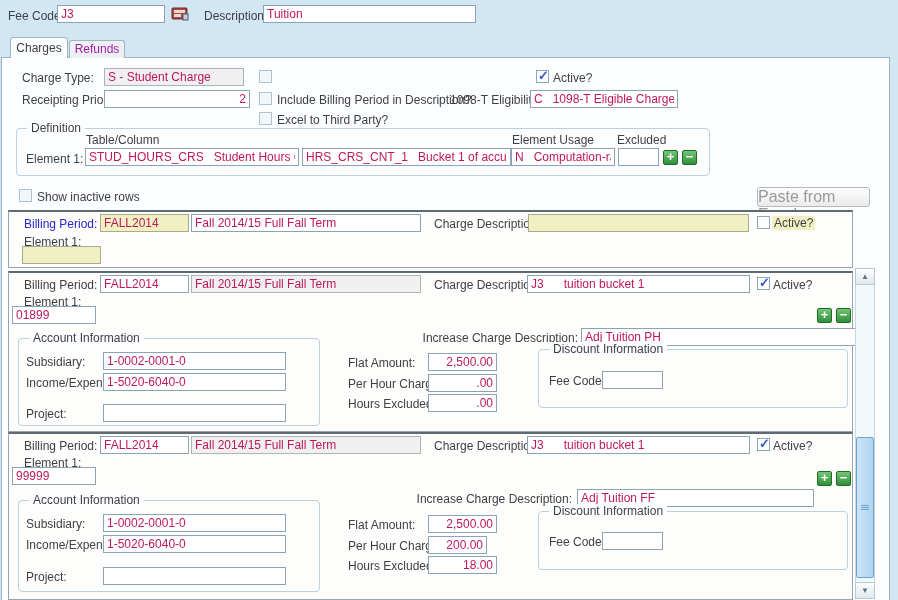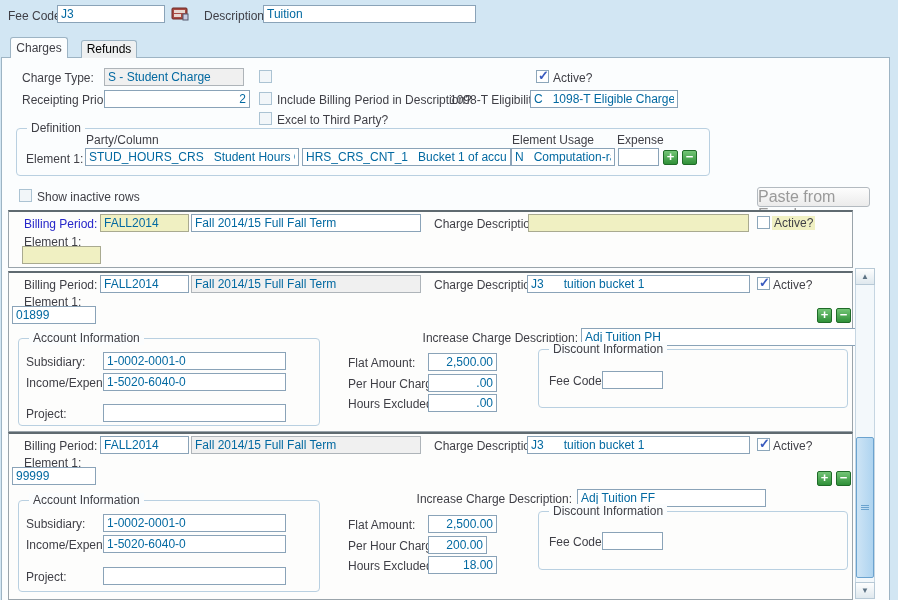--- a/index.html
+++ b/index.html
@@ -7,29 +7,29 @@
   body { font-family:"Liberation Sans", sans-serif; background:#d2e6f3; }
   #screen { position:relative; width:898px; height:600px; overflow:hidden; }
 
   .panel { position:absolute; left:1px; top:57px; width:889px; height:544px;
            background:#fbfdfe; border:1px solid #9db4c4; }
 
   .tab { position:absolute; font-size:12px; color:#3f3f46; text-align:center;
          border:1px solid #9db4c4; border-bottom:none;
          border-radius:3px 3px 0 0; z-index:3; }
   .tab.active { background:#fbfdfe; left:10px; top:37px; width:58px; height:21px; line-height:20px; }
-  .tab.inactive { background:#eef0f1; left:69px; top:40px; width:56px; height:18px; line-height:17px; color:#000000;margin-left:12px; }
+  .tab.inactive { background:#eef0f1; left:69px; top:40px; width:56px; height:18px; line-height:17px; color:#a21caf; }
 
   .lbl { position:absolute; font-size:12px; color:#3f3f46; white-space:nowrap; }
   .lbl.blue { color:#2626c9; }
   .lbl.right { text-align:right; }
   .lbl.hl { background:#f0f0c2; padding:0 2px; }
 
   input.fld { position:absolute; height:18px; border:1px solid #8aa3b8; background:#fff;
-              font:12px "Liberation Sans", sans-serif; color:#0369a1; padding:0 3px; }
+              font:12px "Liberation Sans", sans-serif; color:#be185d; padding:0 3px; }
   input.fld.ro { background:#f0f0f0; border-color:#aeb4b9; }
   input.fld.yellow { background:#f0f0c2; border-color:#a9aa90; }
   input.fld.num { text-align:right; }
 
   .grp { position:absolute; border:1px solid #b9d0e1; border-radius:4px; background:transparent; }
   .legend { position:absolute; top:-8px; left:10px; background:#fbfdfe; padding:0 4px;
             font-size:12px; color:#3f3f46; white-space:nowrap; }
 
   .cb { position:absolute; width:13px; height:13px; background:#fff; border:1px solid #8ca6ba; }
   .cb.dis { background:#f2f6f9; border-color:#abc3d3; }
@@ -91,27 +91,27 @@
   <span class="lbl" style="left:277px;top:93px">Include Billing Period in Description?</span>
   <span class="lbl" style="left:450px;top:93px">1098-T Eligibility:</span>
   <input class="fld" style="left: 530px; top: 90px; width: 148px;" value="C   1098-T Eligible Charge">
 
   <span class="cb dis" style="left:259px;top:112px"></span>
   <span class="lbl" style="left:277px;top:113px">Excel to Third Party?</span>
 
   <div class="grp" style="left:16px;top:128px;width:694px;height:48px">
     <span class="legend">Definition</span>
   </div>
-  <span class="lbl" style="left:86px;top:133px">Party/Column</span>
+  <span class="lbl" style="left:86px;top:133px">Table/Column</span>
   <span class="lbl" style="left:26px;top:152px">Element 1:</span>
   <input class="fld" style="left: 85px; top: 148px; width: 214px;" value="STUD_HOURS_CRS   Student Hours Courses">
   <input class="fld" style="left: 302px; top: 148px; width: 209px;" value="HRS_CRS_CNT_1   Bucket 1 of accumulated h">
   <span class="lbl" style="left:512px;top:133px">Element Usage</span>
   <input class="fld" style="left: 511px; top: 148px; width: 104px;" value="N   Computation-range =">
-  <span class="lbl" style="left:617px;top:133px">Expense</span>
+  <span class="lbl" style="left:617px;top:133px">Excluded</span>
   <input class="fld" style="left: 618px; top: 148px; width: 41px;" value="">
   <div class="btn-green" style="left:663px;top:150px">+</div>
   <div class="btn-green" style="left:682px;top:150px">−</div>
 
   <span class="cb dis" style="left:19px;top:189px"></span>
   <span class="lbl" style="left:37px;top:190px">Show inactive rows</span>
   <div class="button" style="left:757px;top:187px;width:113px;height:20px;line-height:18px">Paste from Excel</div>
 
   <div class="rowbox" style="top:210px;height:58px"></div>
   <span class="lbl blue" style="left:24px;top:217px">Billing Period:</span>
@@ -168,21 +168,21 @@
   <input class="fld ro" style="left: 191px; top: 436px; width: 230px;" readonly="" value="Fall 2014/15 Full Fall Term">
   <span class="lbl" style="left:434px;top:439px">Charge Description:</span>
   <input class="fld" style="left: 527px; top: 436px; width: 223px;" value="J3      tuition bucket 1">
   <span class="cb checked" style="left:757px;top:438px"></span>
   <span class="lbl" style="left:773px;top:439px">Active?</span>
   <span class="lbl" style="left:24px;top:456px">Element 1:</span>
   <input class="fld" style="left: 12px; top: 467px; width: 84px;" value="99999">
   <div class="btn-green" style="left:817px;top:471px">+</div>
   <div class="btn-green" style="left:836px;top:471px">−</div>
   <span class="lbl right" style="left:414px;top:492px;width:158px">Increase Charge Description:</span>
-  <input class="fld" style="left: 577px; top: 489px; width: 189px;" value="Adj Tuition FF">
+  <input class="fld" style="left: 577px; top: 489px; width: 237px;" value="Adj Tuition FF">
 
   <div class="grp" style="left:18px;top:500px;width:302px;height:92px">
     <span class="legend">Account Information</span>
   </div>
   <span class="lbl" style="left:26px;top:517px">Subsidiary:</span>
   <input class="fld" style="left: 103px; top: 514px; width: 183px;" value="1-0002-0001-0">
   <span class="lbl" style="left:26px;top:538px">Income/Expense:</span>
   <input class="fld" style="left: 103px; top: 535px; width: 183px;" value="1-5020-6040-0">
   <span class="lbl" style="left:26px;top:570px">Project:</span>
   <input class="fld" style="left: 103px; top: 567px; width: 183px;" value="">

